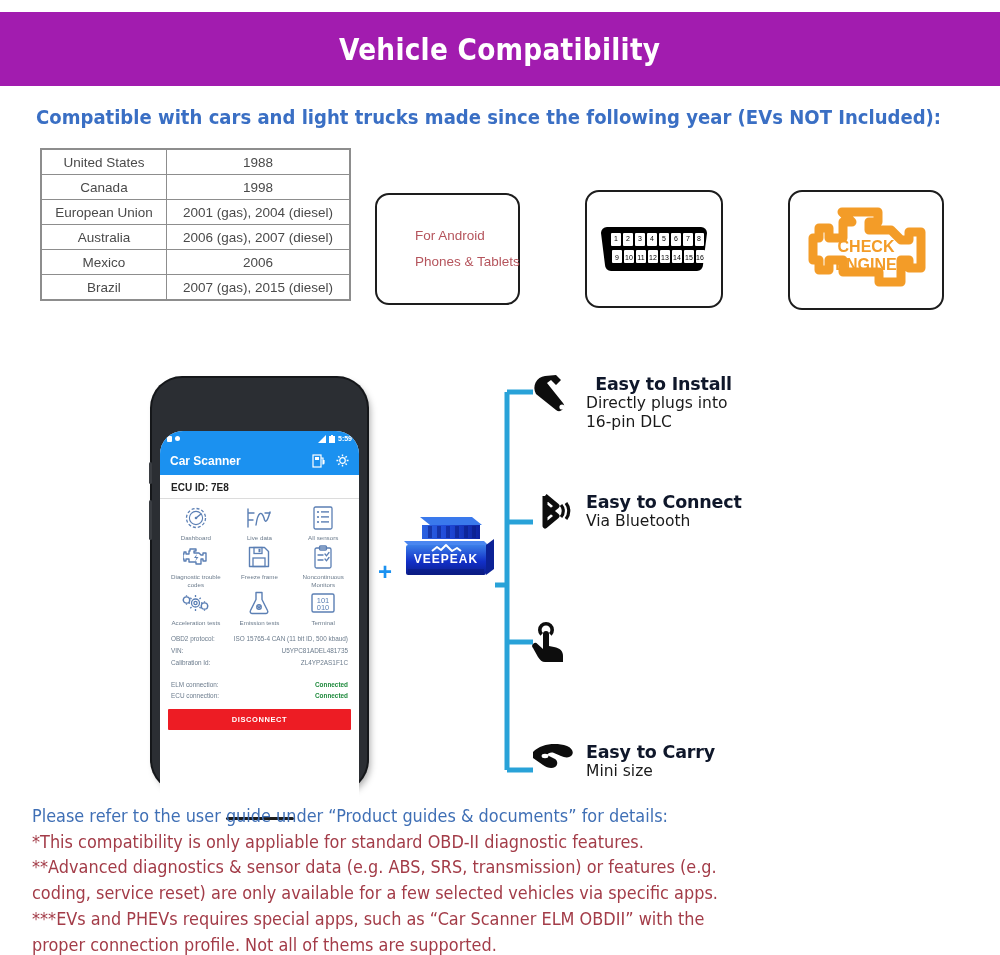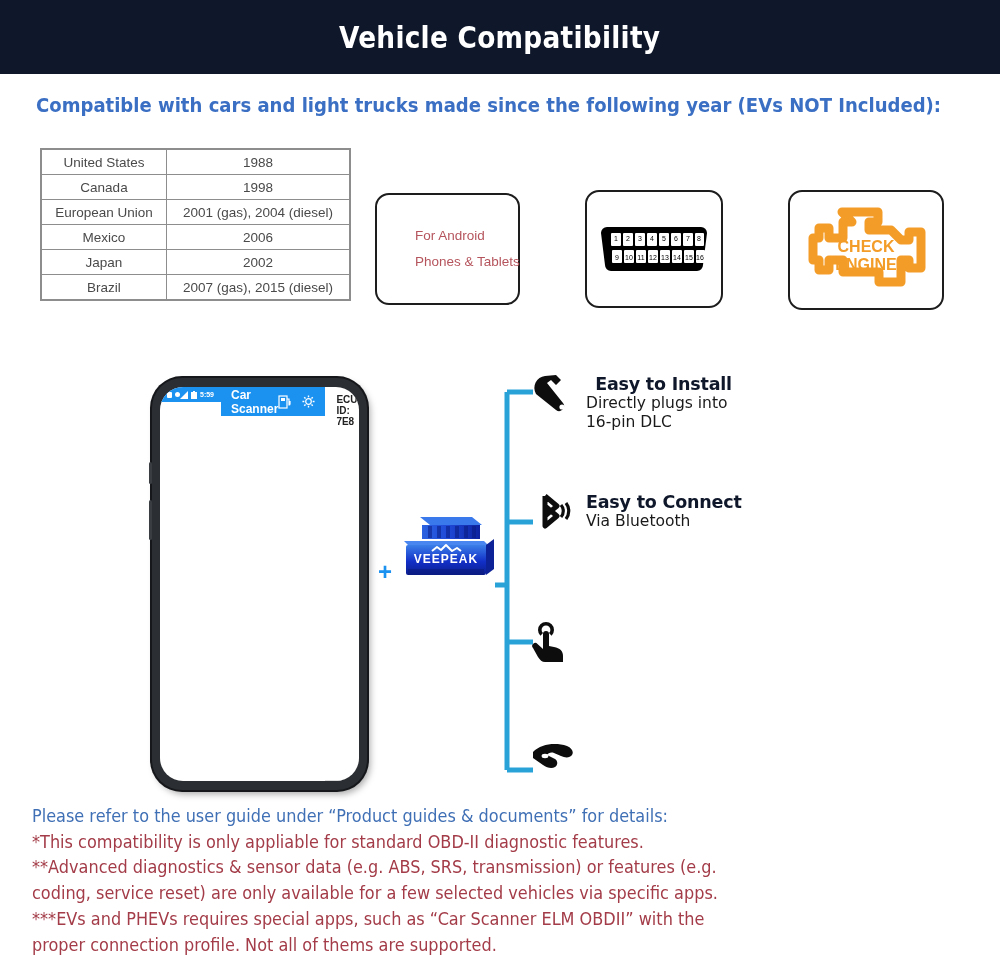--- a/index.html
+++ b/index.html
@@ -6,22 +6,22 @@
   body{
     width:1000px;height:955px;
     background:#ffffff;
     font-family:"Liberation Sans", sans-serif;
     overflow:hidden;
     position:relative;
   }
   
   .header-bar{
     height:74px;width:1000px;
-    background:#0f172a;
-    display:flex;align-items:center;justify-content:center;
+    background:#a21caf;
+    display:flex;align-items:center;justify-content:center;margin-top:12px;
   }
   .header-title{
     color:#ffffff;
     font-size:30px;
     font-weight:bold;
     letter-spacing:.3px;
     transform:scaleX(.88);
     font-family:"DejaVu Sans", sans-serif;
   }
   .subtitle{
@@ -93,21 +93,21 @@
   .phone:after{
     content:"";position:absolute;left:-3px;top:122px;width:3px;height:40px;
     background:#3a3d42;border-radius:2px;
   }
   .screen{
     width:100%;height:100%;
     background:#ffffff;
     border-radius:23px;
     overflow:hidden;
     position:relative;
-    display:flex;flex-direction:row;
+    display:flex;flex-direction:column;margin-top:44px;
   }
   .statusbar{
     background:#1b91f0;height:15px;flex:0 0 15px;
     display:flex;align-items:center;
     padding:0 7px;color:#fff;font-size:7px;
   }
   .sb-left{display:flex;gap:3px;align-items:center;}
   .sb-sq{width:5px;height:6px;background:#fff;border-radius:1px;}
   .sb-dot{width:5px;height:5px;background:#fff;border-radius:50%;}
   .sb-right{margin-left:auto;display:flex;gap:3px;align-items:center;font-size:7px;font-weight:bold;}
@@ -204,26 +204,26 @@
     </tr>
     <tr>
       <td class="c-region">Canada</td>
       <td class="c-year">1998</td>
     </tr>
     <tr>
       <td class="c-region">European Union</td>
       <td class="c-year">2001 (gas), 2004 (diesel)</td>
     </tr>
     <tr>
+      <td class="c-region">Australia</td>
+      <td class="c-year">2006 (gas), 2007 (diesel)</td>
+    </tr>
+    <tr>
       <td class="c-region">Mexico</td>
       <td class="c-year">2006</td>
-    </tr>
-    <tr>
-      <td class="c-region">Japan</td>
-      <td class="c-year">2002</td>
     </tr>
     <tr>
       <td class="c-region">Brazil</td>
       <td class="c-year">2007 (gas), 2015 (diesel)</td>
     </tr>
   </tbody>
 </table>
 
 <div class="feat-box" id="box-android">
   <div class="android-text">
@@ -565,20 +565,24 @@
   </span>
 </div>
 
 <div class="rfeat" id="rf-3">
   <span class="ricon">
     <svg width="44" height="32" viewBox="0 0 44 32">
         <path d="M2 10 C10 2, 24 0, 36 4 c5 2, 7 6, 5 9 c-2 3, -7 3, -11 1 l-7 -3 c-3 -1, -6 0, -7 2 l8 4 c3 2, 3 6, 0 8 c-3 2, -8 1, -12 -2 L2 16 z" fill="#0d0d0d"></path>
         <ellipse cx="14" cy="14" rx="3.4" ry="2.2" fill="#fff"></ellipse>
       </svg>
   </span>
+  <span class="rtext">
+    <span class="rtitle" style="display:block">Easy to Carry</span>
+    <span class="rdesc" style="display:block">Mini size</span>
+  </span>
 </div>
 
 <div class="notes">
   <div class="n-blue">Please refer to the user guide under “Product guides &amp; documents” for details:</div>
   <div class="n-red">*This compatibility is only appliable for standard OBD-II diagnostic features.</div>
   <div class="n-red">**Advanced diagnostics &amp; sensor data (e.g. ABS, SRS, transmission) or features (e.g.</div>
   <div class="n-red">coding, service reset) are only available for a few selected vehicles via specific apps.</div>
   <div class="n-red">***EVs and PHEVs requires special apps, such as “Car Scanner ELM OBDII” with the</div>
   <div class="n-red">proper connection profile. Not all of thems are supported.</div>
 </div>

